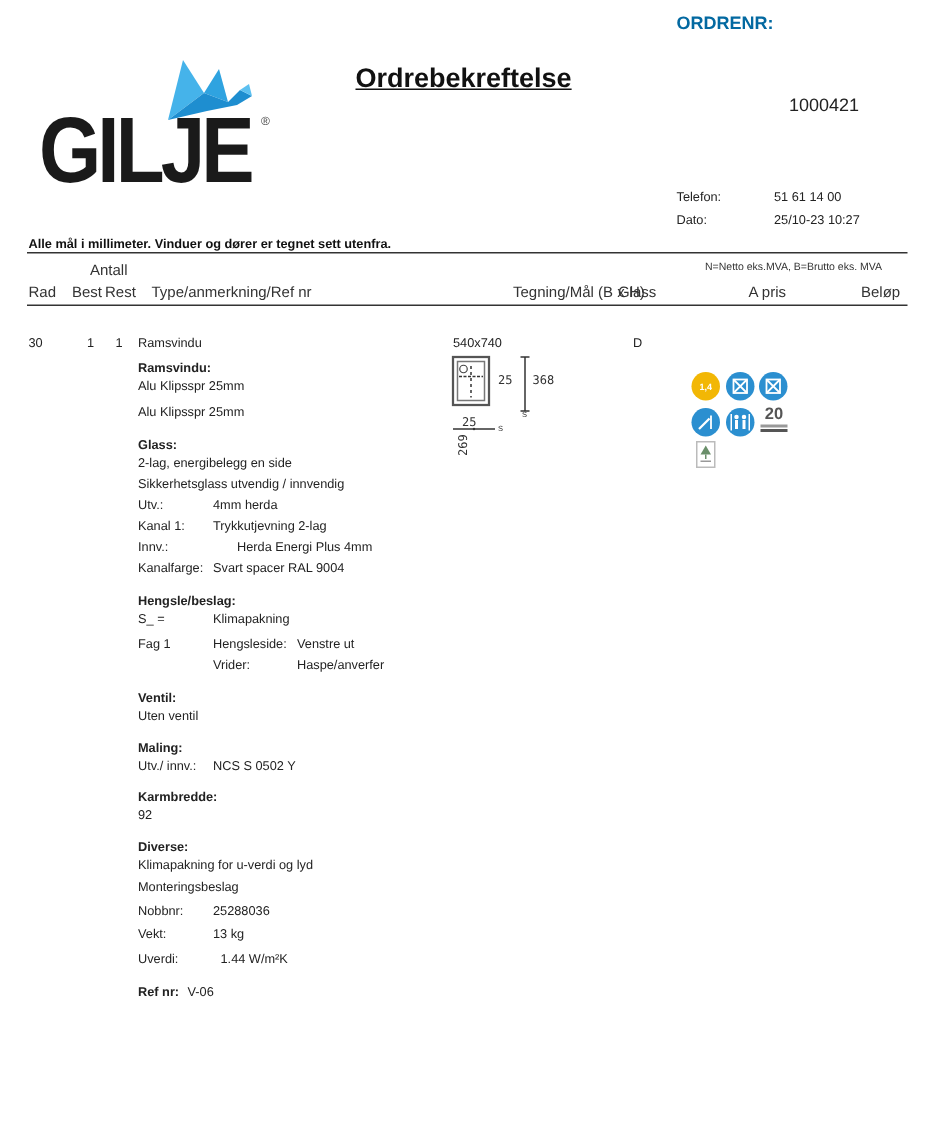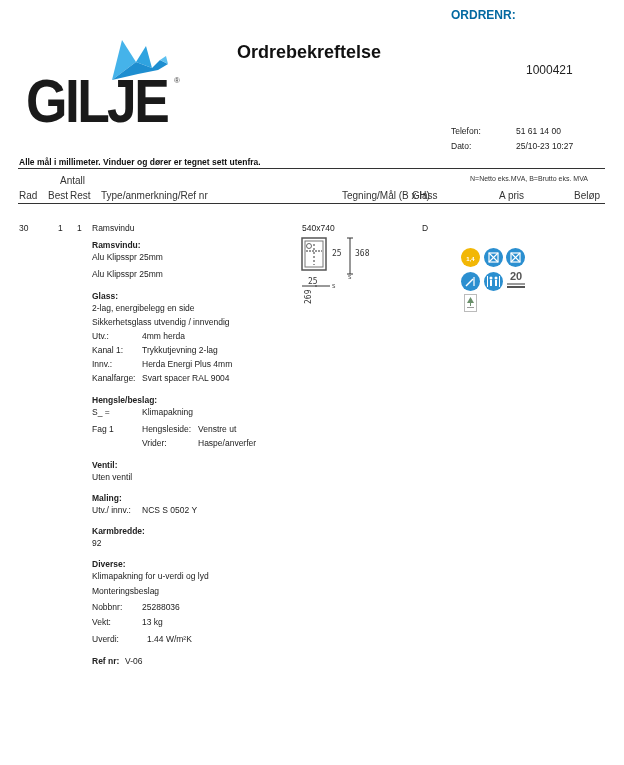--- a/index.html
+++ b/index.html
@@ -6,21 +6,21 @@
     html, body { width: 624px; height: 765px; background: #ffffff; overflow: hidden; }
     body { position: relative; font-family: "Liberation Sans", sans-serif; color: #222; }
     .abs { position: absolute; white-space: nowrap; }
 
     
     .logo { position: absolute; left: 24px; top: 40px; width: 160px; height: 92px; }
     .logo-text { position: absolute; left: 2px; top: 30px; font-family: "Liberation Sans", sans-serif; font-weight: 900; font-size: 62px; letter-spacing: -3px; color: #1a1a1a; transform: scaleX(0.86); transform-origin: left top; line-height: 62px; }
     .logo-reg { position: absolute; left: 150px; top: 36px; font-size: 8px; color: #444; }
     .logo-bird { position: absolute; left: 88px; top: 0; }
 
-    .title { left: 237px; top: 42px; font-size: 18px; font-weight: bold; color: #111; }
+    .title { left: 237px; top: 42px; font-size: 18px; font-weight: bold; color: #111; text-decoration: underline; }
     .ordrenr-label { left: 451px; top: 8px; font-size: 12px; font-weight: bold; color: #0369a1; }
     .ordrenr-value { left: 526px; top: 24px; font-size: 12px; color: #222; margin-top: 39px; }
     .meta-label { font-size: 8.5px; color: #222; }
     .meta-value { font-size: 8.5px; color: #222; }
 
     .note { left: 19px; top: 157px; font-size: 8.5px; font-weight: bold; color: #111; }
     .rule { position: absolute; left: 18px; width: 587px; height: 1px; background: #333; }
 
     .legend { left: 470px; top: 175px; font-size: 7px; color: #333; }
     .hdr { font-size: 10px; color: #333; top: 190px; }
@@ -156,21 +156,21 @@
   <div class="abs cell" style="left:92px; top:269px;">Alu Klipsspr 25mm</div>
 
   <div class="abs sect-title" style="left:92px; top:291px;">Glass:</div>
   <div class="abs cell" style="left:92px; top:303px;">2-lag, energibelegg en side</div>
   <div class="abs cell" style="left:92px; top:317px;">Sikkerhetsglass utvendig / innvendig</div>
   <div class="abs cell" style="left:92px; top:331px;">Utv.:</div>
   <div class="abs cell" style="left:142px; top:331px;">4mm herda</div>
   <div class="abs cell" style="left:92px; top:345px;">Kanal 1:</div>
   <div class="abs cell" style="left:142px; top:345px;">Trykkutjevning 2-lag</div>
   <div class="abs cell" style="left:92px; top:359px;">Innv.:</div>
-  <div class="abs cell" style="left:142px; top:359px;">Herda Energi Plus 4mm</div>
+  <div class="abs cell" style="left:158px; top:359px;">Herda Energi Plus 4mm</div>
   <div class="abs cell" style="left:92px; top:373px;">Kanalfarge:</div>
   <div class="abs cell" style="left:142px; top:373px;">Svart spacer RAL 9004</div>
 
   <div class="abs sect-title" style="left:92px; top:395px;">Hengsle/beslag:</div>
   <div class="abs cell" style="left:92px; top:407px;">S_ =</div>
   <div class="abs cell" style="left:142px; top:407px;">Klimapakning</div>
   <div class="abs cell" style="left:92px; top:424px;">Fag 1</div>
   <div class="abs cell" style="left:142px; top:424px;">Hengsleside:</div>
   <div class="abs cell" style="left:198px; top:424px;">Venstre ut</div>
   <div class="abs cell" style="left:142px; top:438px;">Vrider:</div>

